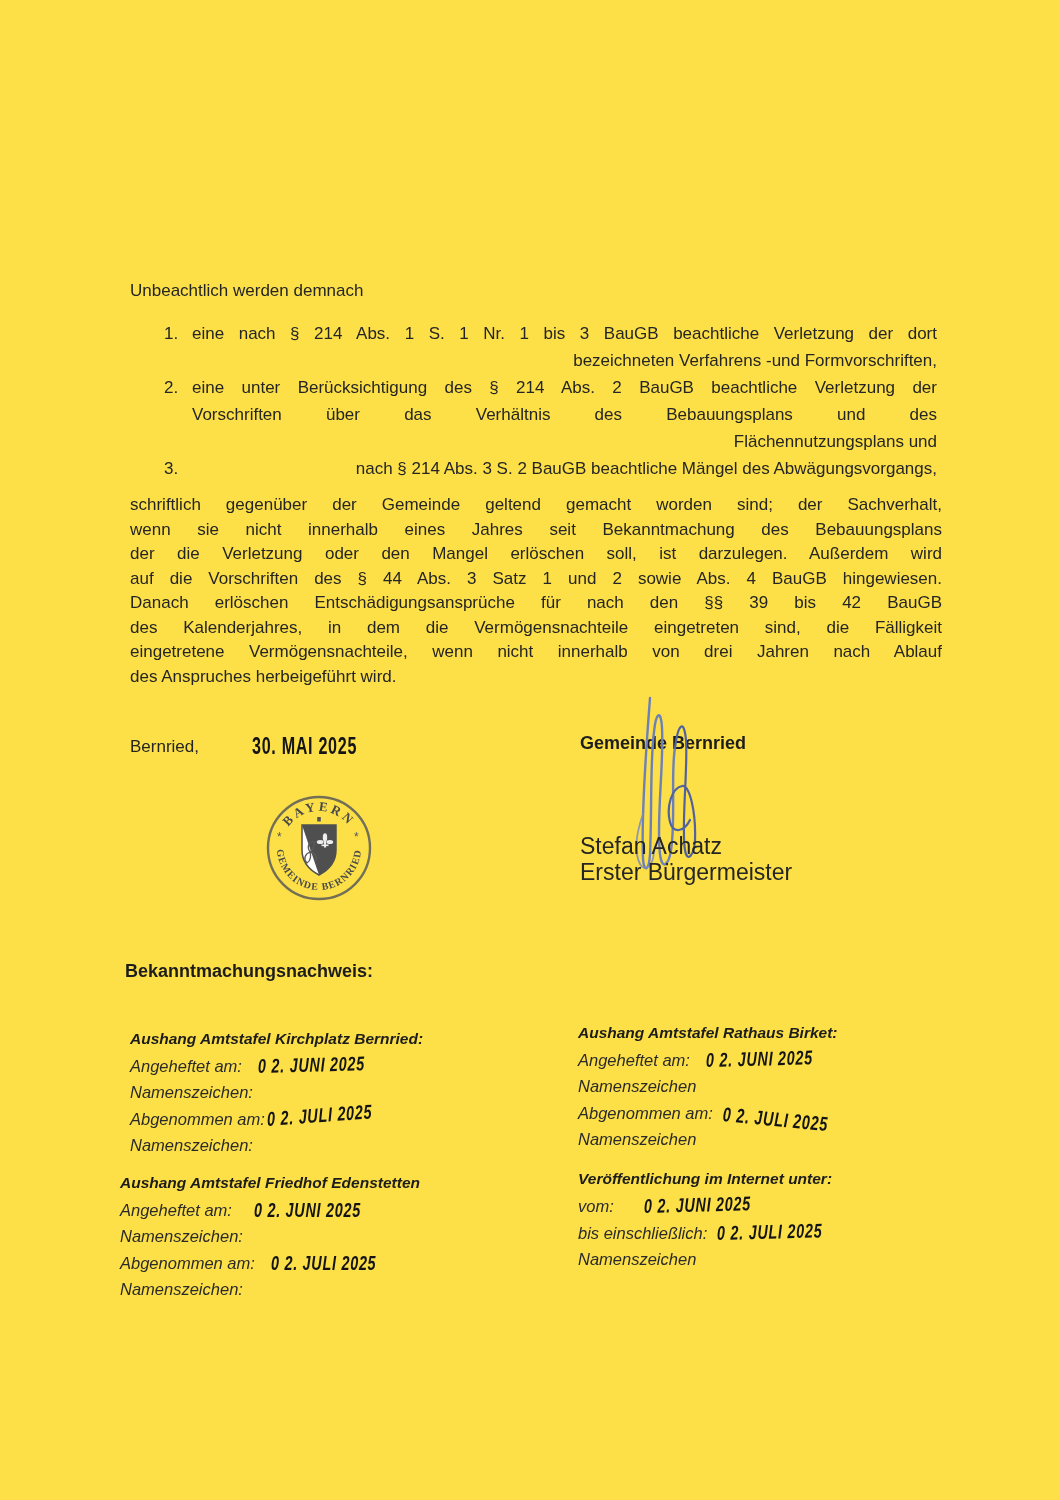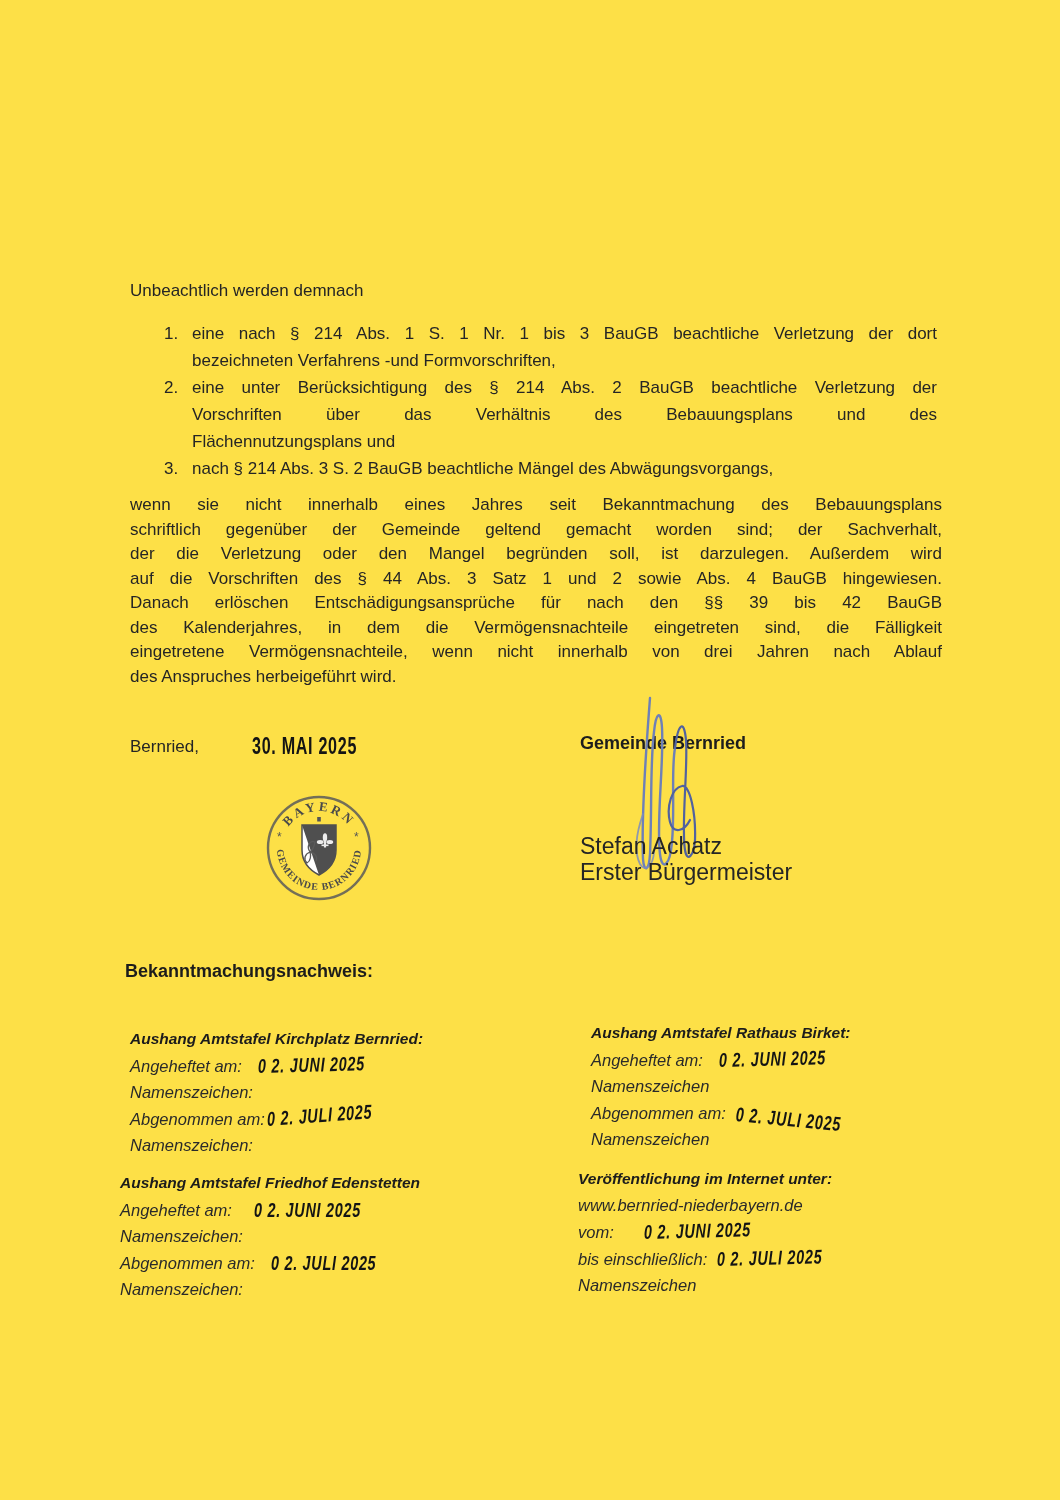--- a/index.html
+++ b/index.html
@@ -7,21 +7,21 @@
   .page {
     position:relative; width:1060px; height:1500px; background:#fde047;
     font-family:"Liberation Sans", sans-serif; color:#252525; overflow:hidden;
   }
   .intro { position:absolute; left:130px; top:281px; font-size:17px; }
 
   .list { position:absolute; left:130px; top:320px; width:812px; }
   .li { display:flex; }
   .li .num { width:28px; margin-left:34px; font-size:17px; line-height:27px; }
   .li .txt { width:745px; }
-  .ln { font-size:17px; line-height:27px; white-space:nowrap; }
+  .ln { font-size:17px; line-height:27px; white-space:nowrap;text-align:right; }
   .j  { white-space:normal; text-align:justify; text-align-last:justify; }
 
   .para { position:absolute; left:130px; top:493px; width:812px; }
   .pln { font-size:17px; line-height:24.5px; white-space:nowrap; }
   .para .j { white-space:normal; }
 
   .place { position:absolute; left:130px; top:737px; font-size:17px; }
   .stamp {
     display:inline-block; font-weight:700; color:#141414;
     transform-origin:left center; letter-spacing:1px;
@@ -33,21 +33,21 @@
   .org { position:absolute; left:580px; top:733px; font-size:18px; font-weight:700; color:#1d1d1d; }
   .signer { position:absolute; left:580px; top:833px; font-size:23px; line-height:26px; }
 
   .seal { position:absolute; left:262px; top:791px; }
   .signature { position:absolute; left:598px; top:694px; }
 
   .proof-heading { position:absolute; left:125px; top:961px; font-size:18px; font-weight:700; color:#1c1c1c; }
 
   .block { position:absolute; width:445px;font-style:italic; }
   .b0 { left:130px; top:1026px; }
-  .b1 { left:578px; top:1020px;margin-left:13px; }
+  .b1 { left:578px; top:1020px; }
   .b2 { left:120px; top:1170px; }
   .b3 { left:578px; top:1166px; }
   .btitle { font-size:15.5px; font-weight:700; color:#1c1c1c; line-height:26px; }
   .brow { font-size:16.5px; line-height:26px; color:#2a2a2a; white-space:nowrap; }
   .brow .stamp { font-size:20px; transform:scaleX(0.72) translateY(1px); }
   .ml16 { margin-left:16px; } .ml22 { margin-left:22px; } .ml30 { margin-left:30px; }
   .ml10 { margin-left:10px; } .ml2 { margin-left:2px; }
   .rm1 { transform:scaleX(0.72) rotate(-1deg) translateY(1px) !important; }
   .rm3 { transform:scaleX(0.72) rotate(-3deg) translateY(1px) !important; }
   .rp4 { transform:scaleX(0.72) rotate(4deg) translateY(2px) !important; }
@@ -77,23 +77,23 @@
     </div>
     <div class="li">
       <span class="num">3.</span>
       <div class="txt">
         <div class="ln">nach § 214 Abs. 3 S. 2 BauGB beachtliche Mängel des Abwägungsvorgangs,</div>
       </div>
     </div>
   </div>
 
   <div class="para">
+    <div class="pln j">schriftlich gegenüber der Gemeinde geltend gemacht worden sind; der Sachverhalt,</div>
     <div class="pln j">wenn sie nicht innerhalb eines Jahres seit Bekanntmachung des Bebauungsplans</div>
-    <div class="pln j">schriftlich gegenüber der Gemeinde geltend gemacht worden sind; der Sachverhalt,</div>
-    <div class="pln j">der die Verletzung oder den Mangel begründen soll, ist darzulegen. Außerdem wird</div>
+    <div class="pln j">der die Verletzung oder den Mangel erlöschen soll, ist darzulegen. Außerdem wird</div>
     <div class="pln j">auf die Vorschriften des § 44 Abs. 3 Satz 1 und 2 sowie Abs. 4 BauGB hingewiesen.</div>
     <div class="pln j">Danach erlöschen Entschädigungsansprüche für nach den §§ 39 bis 42 BauGB</div>
     <div class="pln j">des Kalenderjahres, in dem die Vermögensnachteile eingetreten sind, die Fälligkeit</div>
     <div class="pln j">eingetretene Vermögensnachteile, wenn nicht innerhalb von drei Jahren nach Ablauf</div>
     <div class="pln">des Anspruches herbeigeführt wird.</div>
   </div>
 
   <span class="place">Bernried,</span>
   <span class="stamp date-stamp">30. MAI 2025</span>
   <span class="org">Gemeinde Bernried</span>
@@ -163,19 +163,18 @@
   <div class="block b2">
     <div class="btitle">Aushang Amtstafel Friedhof Edenstetten</div>
     <div class="brow"><span>Angeheftet am:</span><span class="stamp ml22">0 2. JUNI 2025</span></div>
     <div class="brow"><span>Namenszeichen:</span></div>
     <div class="brow"><span>Abgenommen am:</span><span class="stamp ml16">0 2. JULI 2025</span></div>
     <div class="brow"><span>Namenszeichen:</span></div>
   </div>
 
   <div class="block b3">
     <div class="btitle">Veröffentlichung im Internet unter:</div>
-    <div class="brow"><span>www.bernried-niederbayern.de</span></div>
     <div class="brow"><span>vom:</span><span class="stamp ml30 rm1">0 2. JUNI 2025</span></div>
     <div class="brow"><span>bis einschließlich:</span><span class="stamp ml10 rm1">0 2. JULI 2025</span></div>
     <div class="brow"><span>Namenszeichen</span></div>
   </div>
 
 </div>
 
 </body></html>

